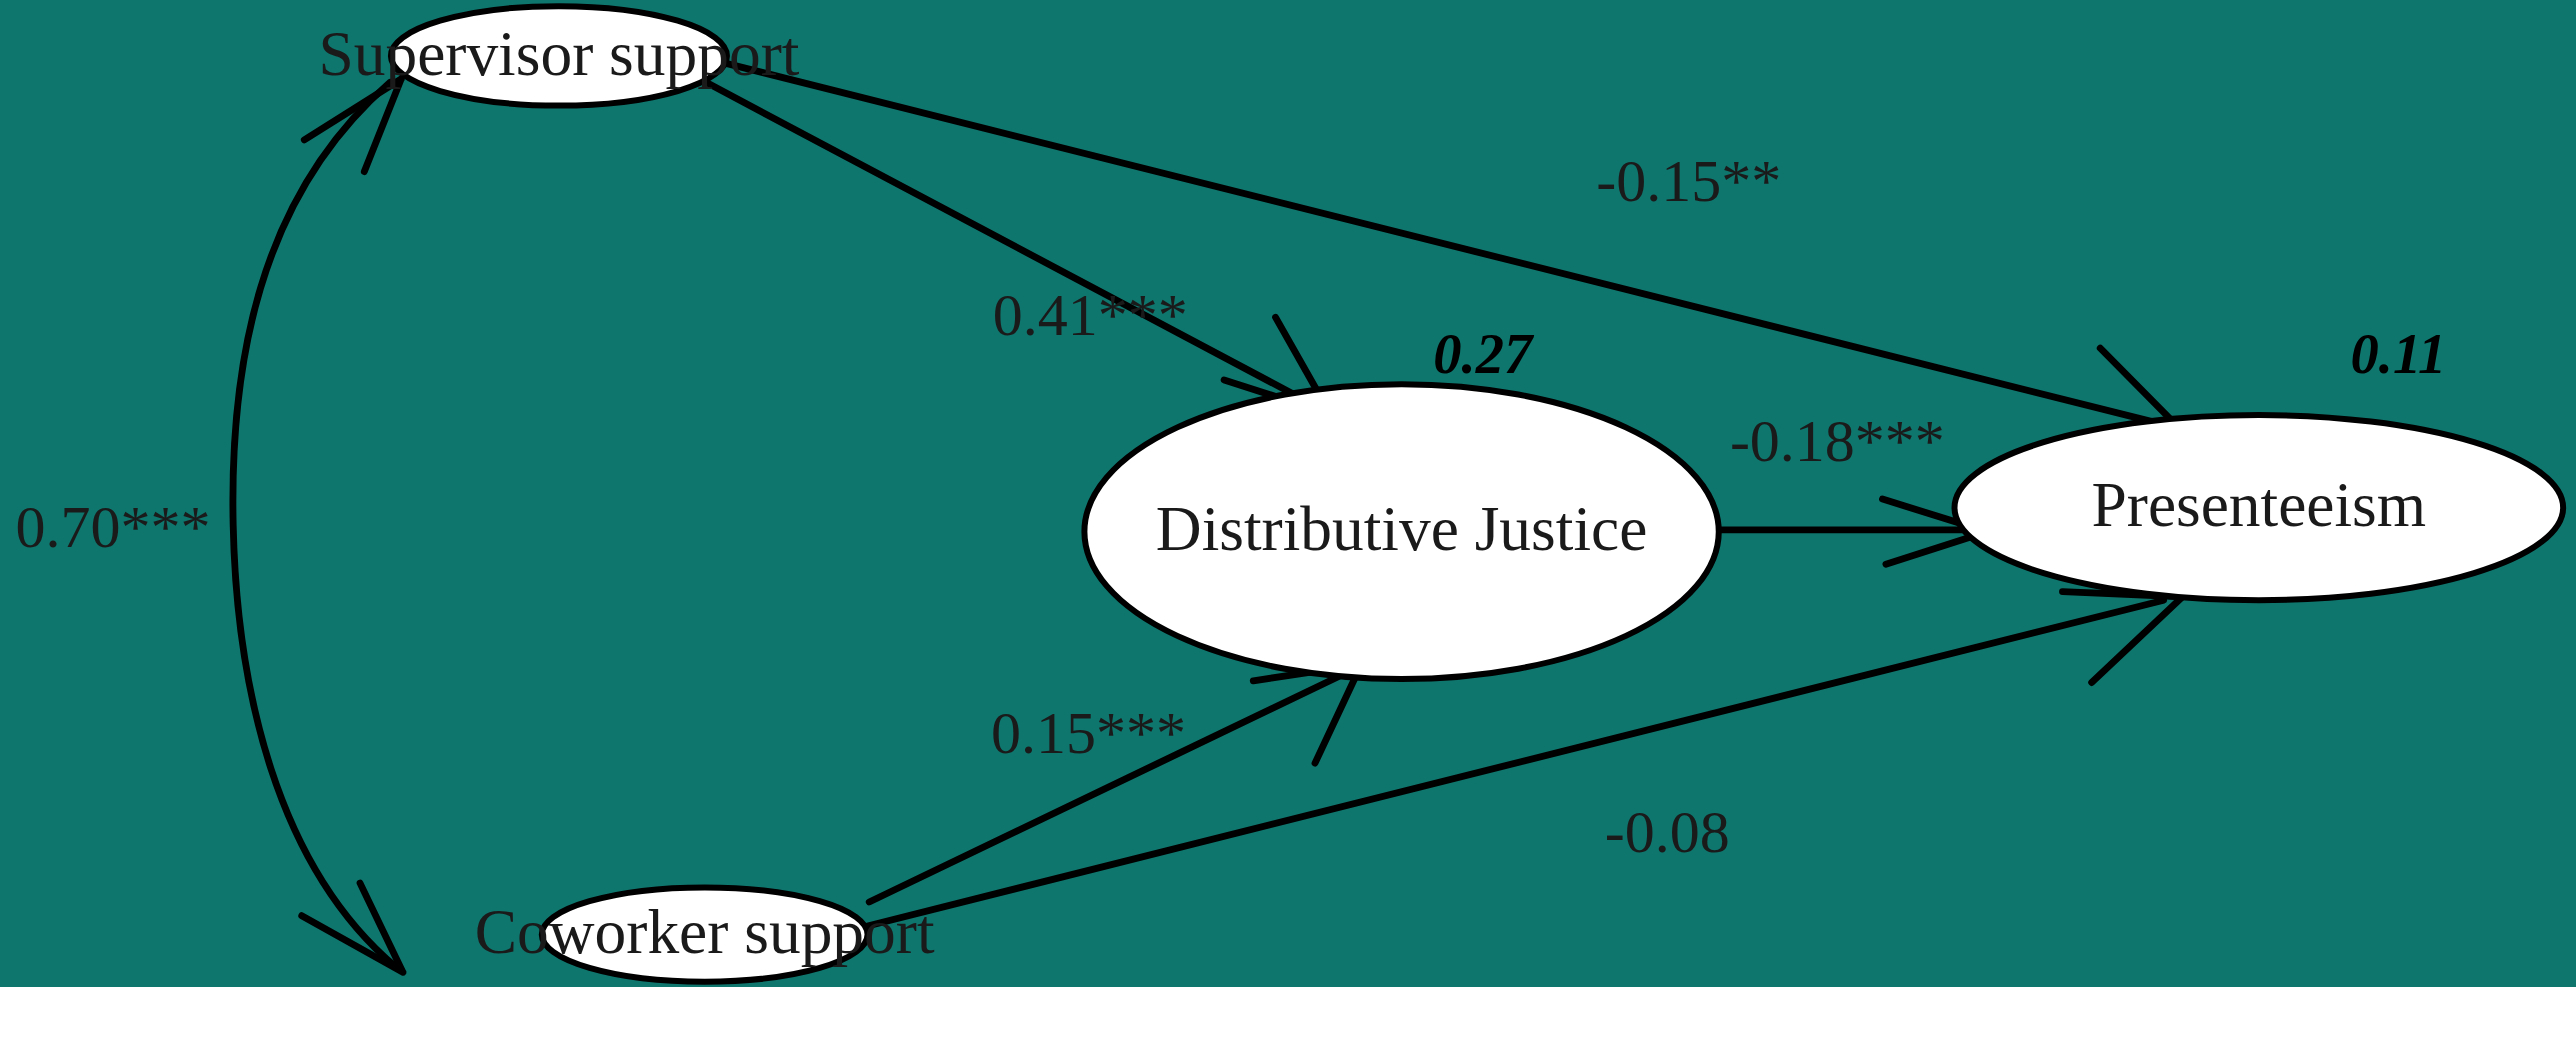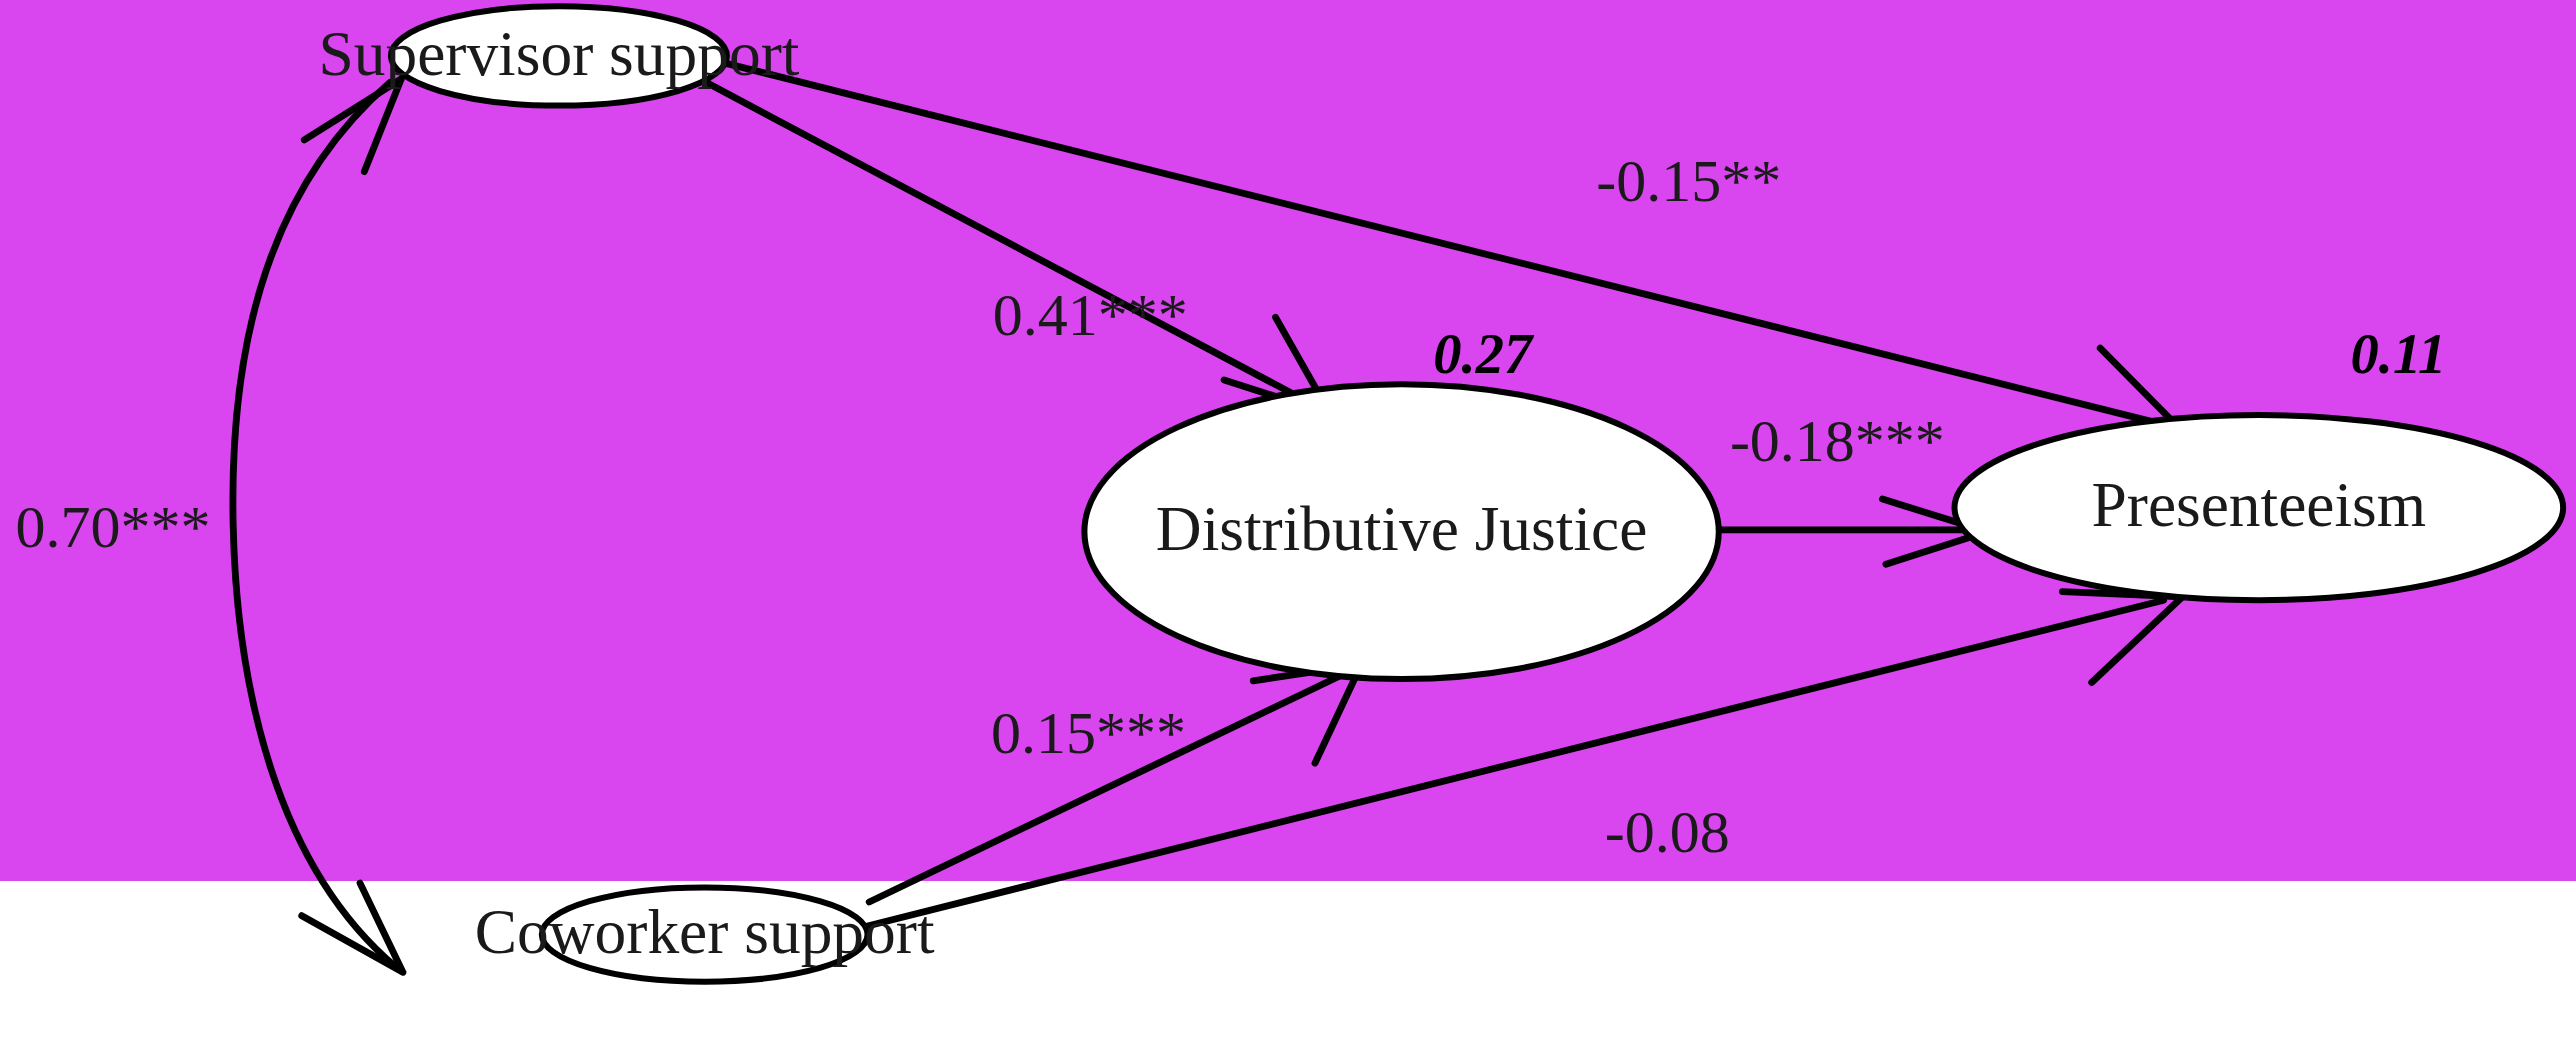--- a/index.html
+++ b/index.html
@@ -9,22 +9,22 @@
   }
   body {
     width: 2576px;
     height: 1041px;
     overflow: hidden;
     font-family: "Liberation Serif", "DejaVu Serif", serif;
   }
   #diagram-root {
     position: relative;
     width: 2576px;
-    height: 881px;
-    background: #d946ef;
+    height: 987px;
+    background: #0f766e;
   }
   svg#sem-canvas {
     position: absolute;
     top: 0;
     left: 0;
     width: 2576px;
     height: 1041px;
     display: block;
   }
   .node-ellipse {

